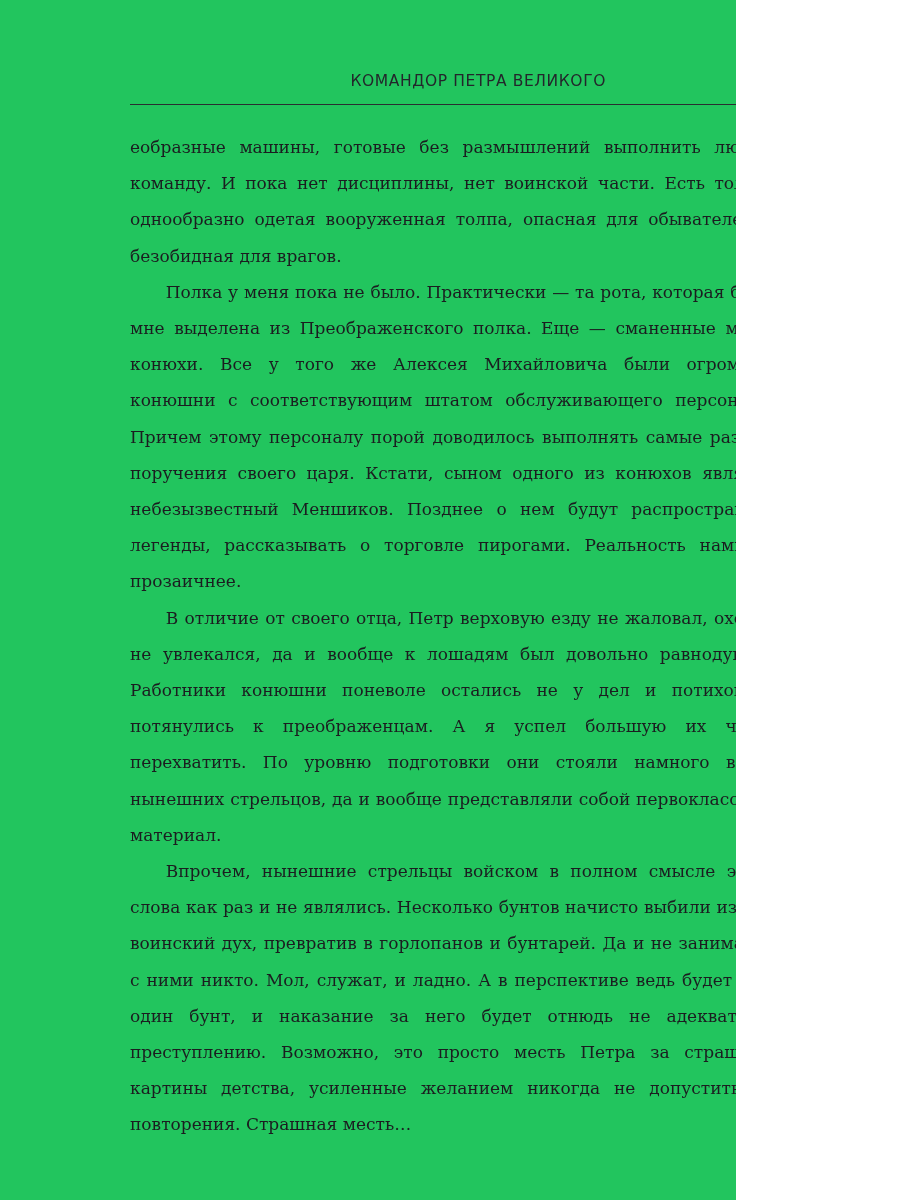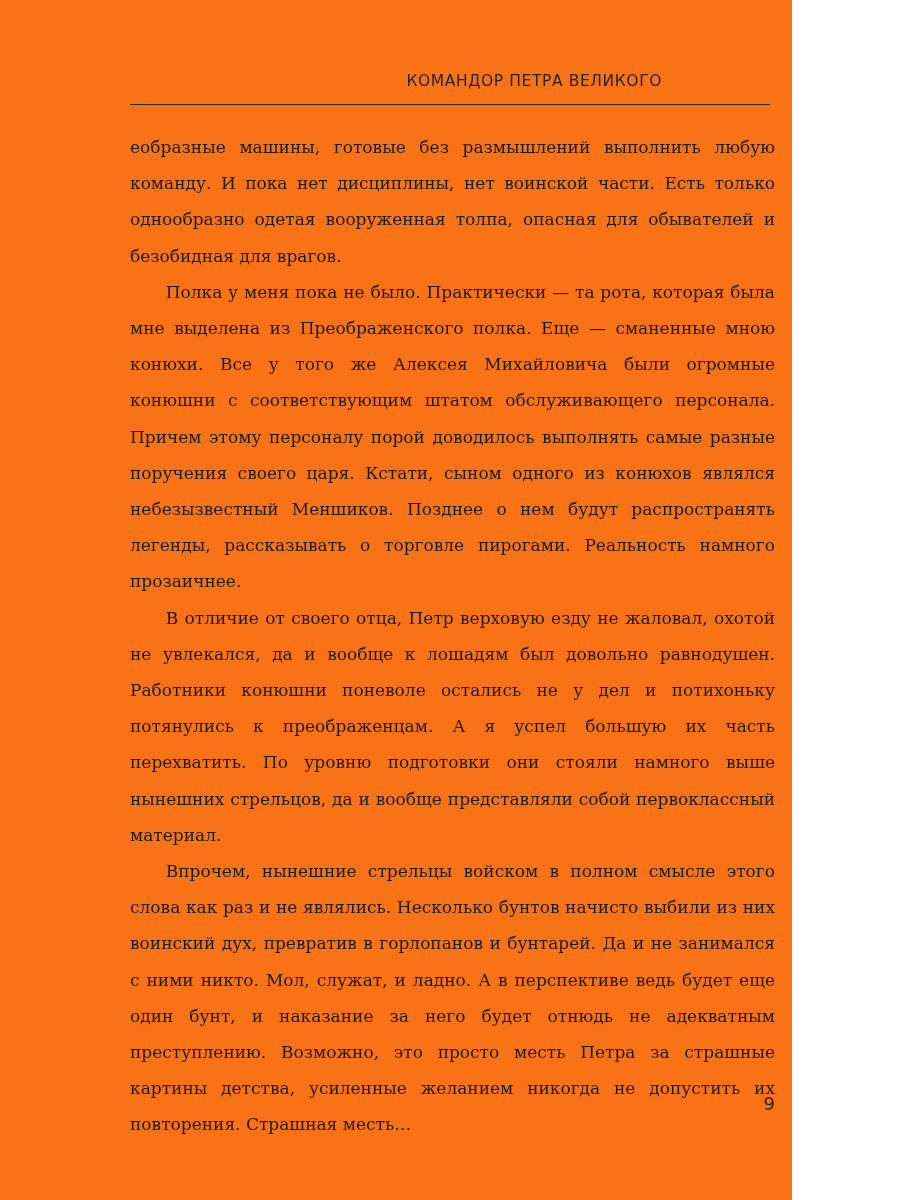--- a/index.html
+++ b/index.html
@@ -2,23 +2,23 @@
 <html lang="ru"><head>
 <meta charset="utf-8">
 <style>
   html, body {
     margin: 0;
     padding: 0;
     background: #ffffff;
   }
   .page {
     position: relative;
-    width: 792px;
+    width: 736px;
     height: 1200px;
-    background: #f97316;
+    background: #22c55e;
     box-sizing: border-box;
     overflow: hidden;
     font-family: "DejaVu Serif", "Liberation Serif", serif;
     color: #1a1a1a;
     padding-left: 10px;
   }
   .running-head {
     position: absolute;
     top: 72px;
     left: 130px;

